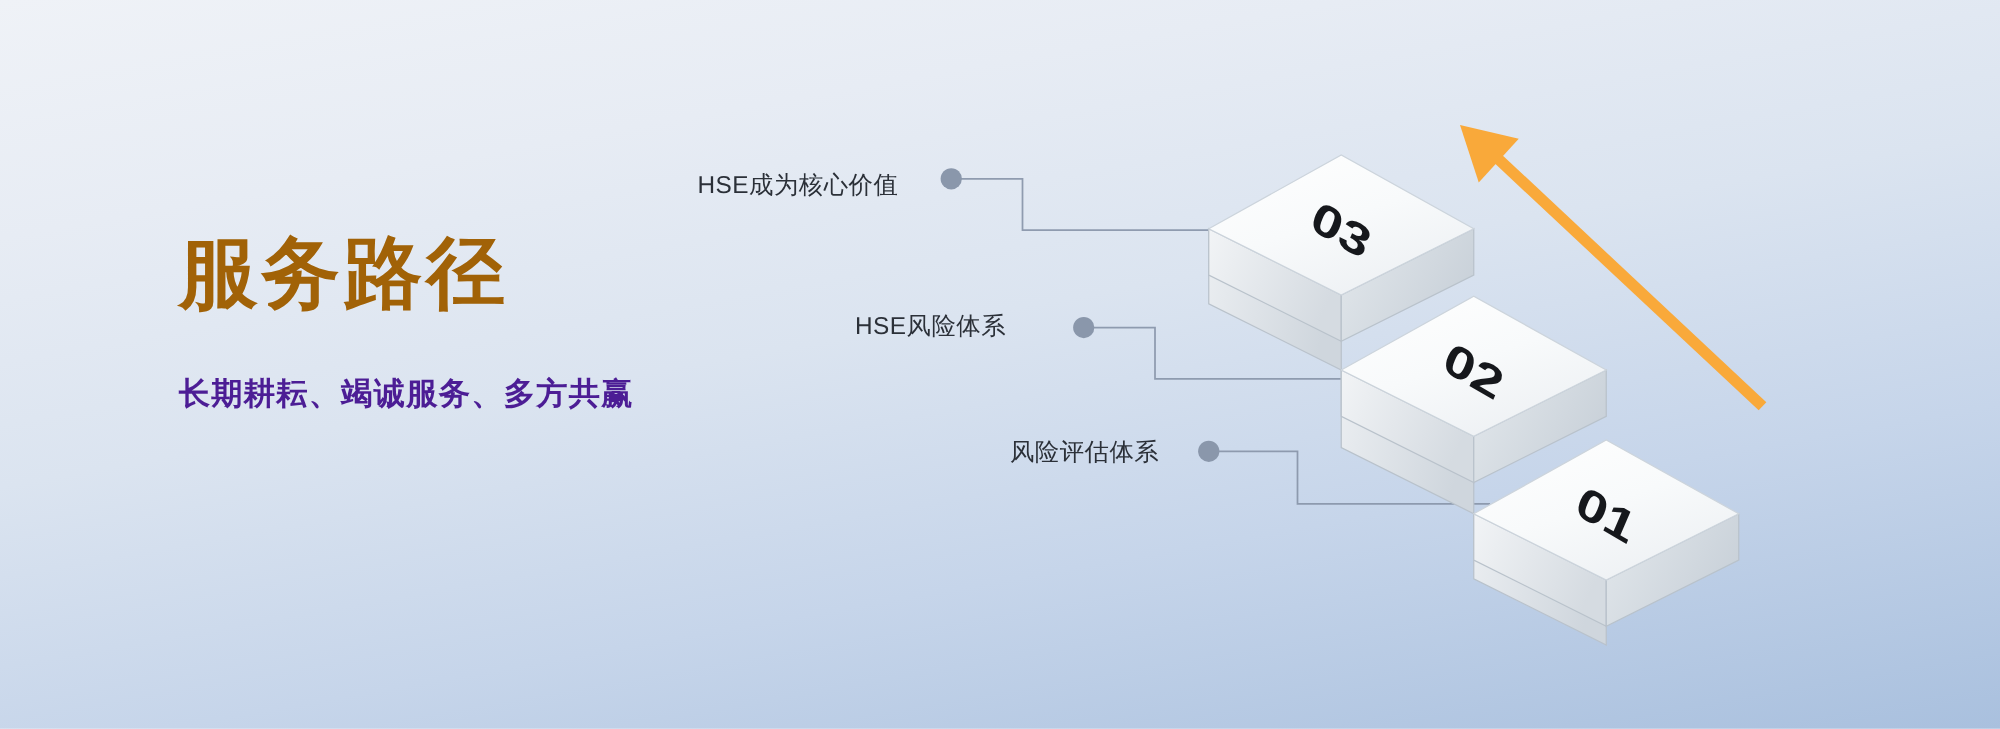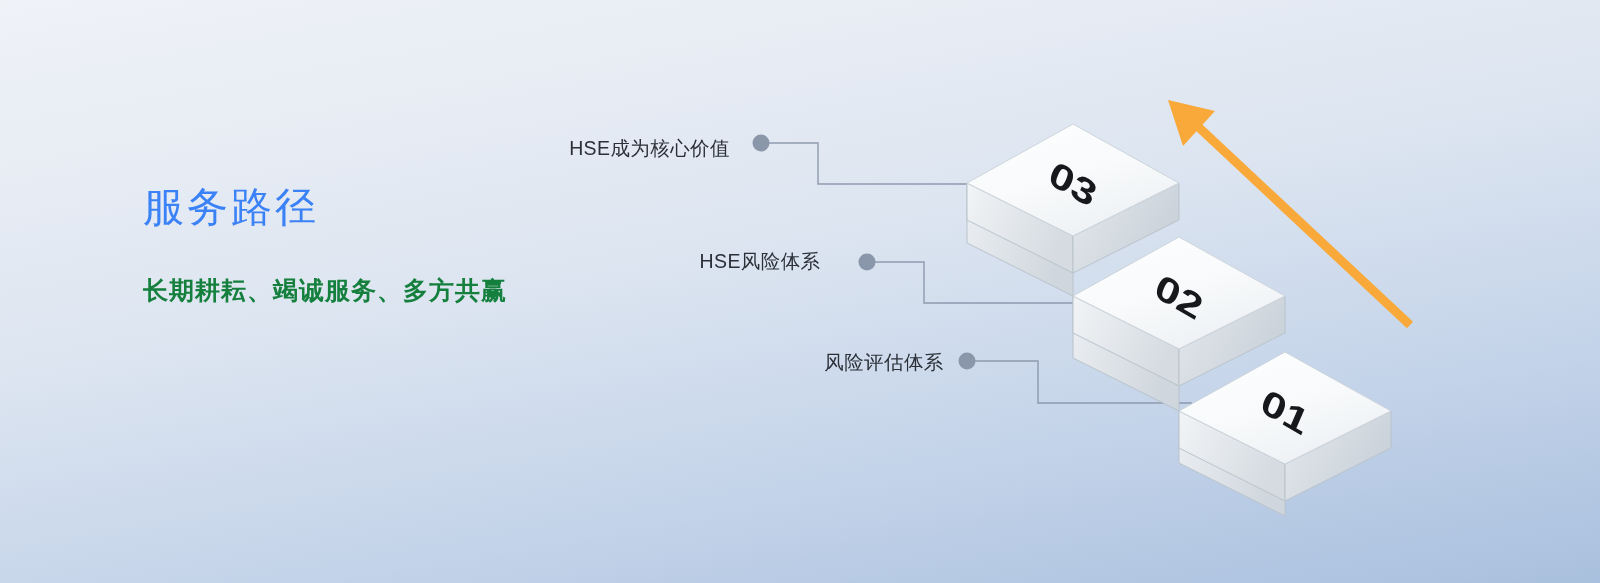--- a/index.html
+++ b/index.html
@@ -7,33 +7,33 @@
   body {
     font-family:"Liberation Sans","DejaVu Sans",sans-serif;
     background:linear-gradient(170deg,#eff2f7 0%,#e7ecf4 22%,#dbe4f0 45%,#c6d5ea 70%,#a9c0de 100%);
     position:relative;
   }
   #stage { position:absolute; inset:0; width:1600px; height:583px; }
 
   
   .headline-block { position:absolute; left:143px; top:185px; }
   .page-title {
-    font-size:41px; font-weight:normal; color:#3b82f6;
+    font-size:63px; font-weight:bold; color:#a16207;
     letter-spacing:3px; line-height:1.1; white-space:nowrap;
   }
   .page-subtitle {
-    margin-top:44px; font-size:25px; font-weight:bold; color:#15803d;
+    margin-top:44px; font-size:25px; font-weight:bold; color:#4c1d95;
     letter-spacing:1px; white-space:nowrap;
   }
 
   
   .caption { position:absolute; white-space:nowrap; }
   .caption .cap-line {
     font-size:19.5px; font-weight:500; color:#2b3038;
-    line-height:41px; letter-spacing:.4px; text-align:center;
+    line-height:41px; letter-spacing:.4px; text-align:left;
   }
   .cap-3 { left:558px; top:128px; width:183px; }
   .cap-2 { left:684px; top:241px; width:152px; }
   .cap-1 { left:808px; top:342px; width:152px; }
 
   
   svg.layer { position:absolute; left:0; top:0; width:1600px; height:583px; }
 </style>
 </head>
 <body>

